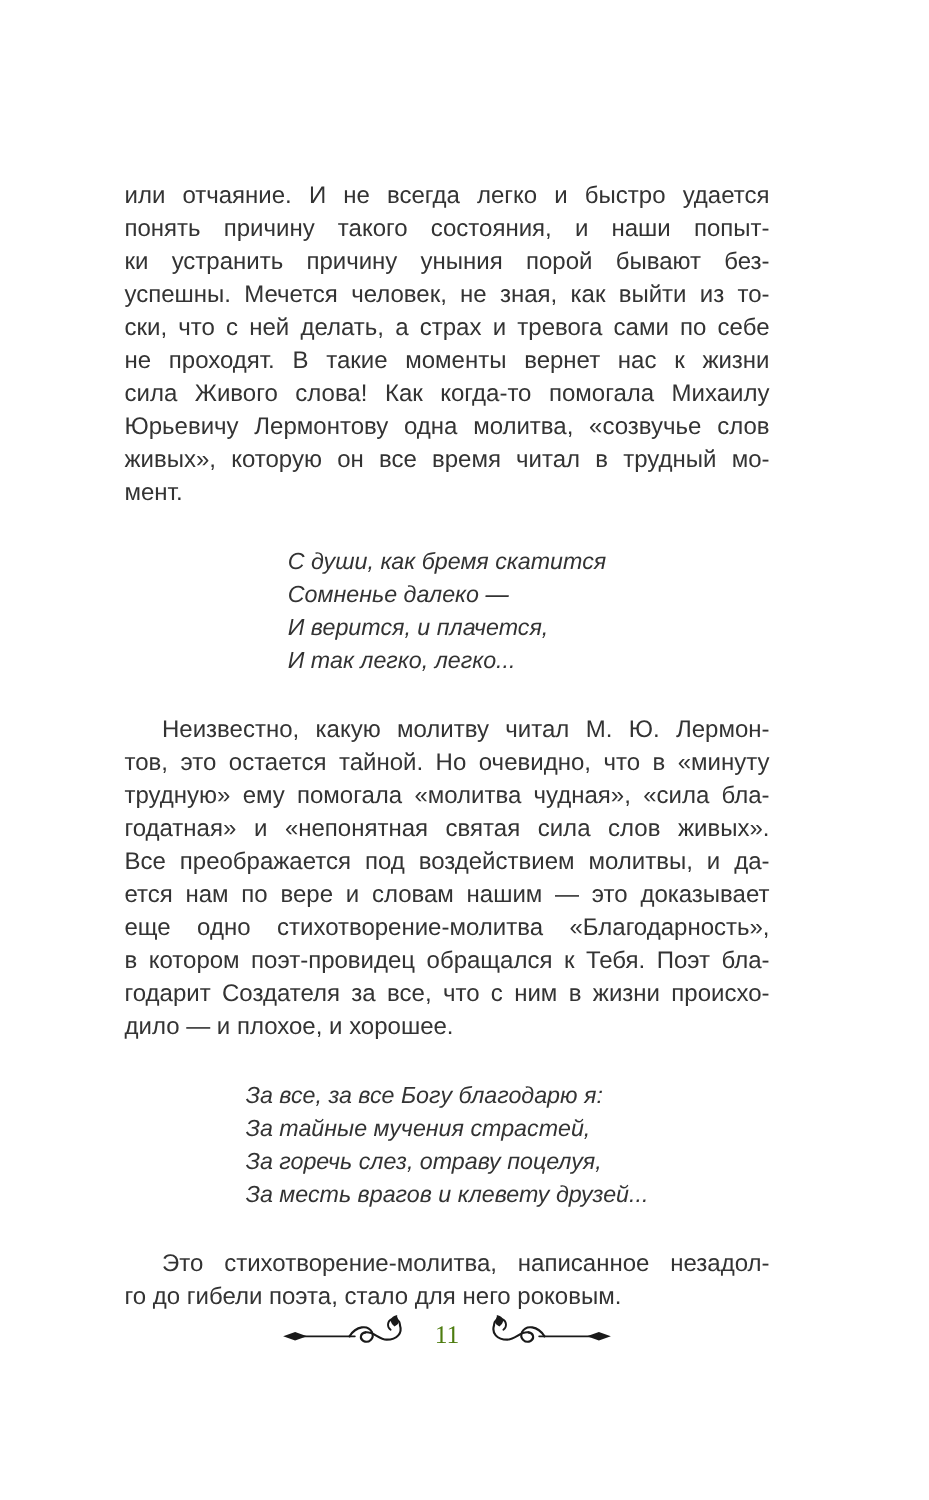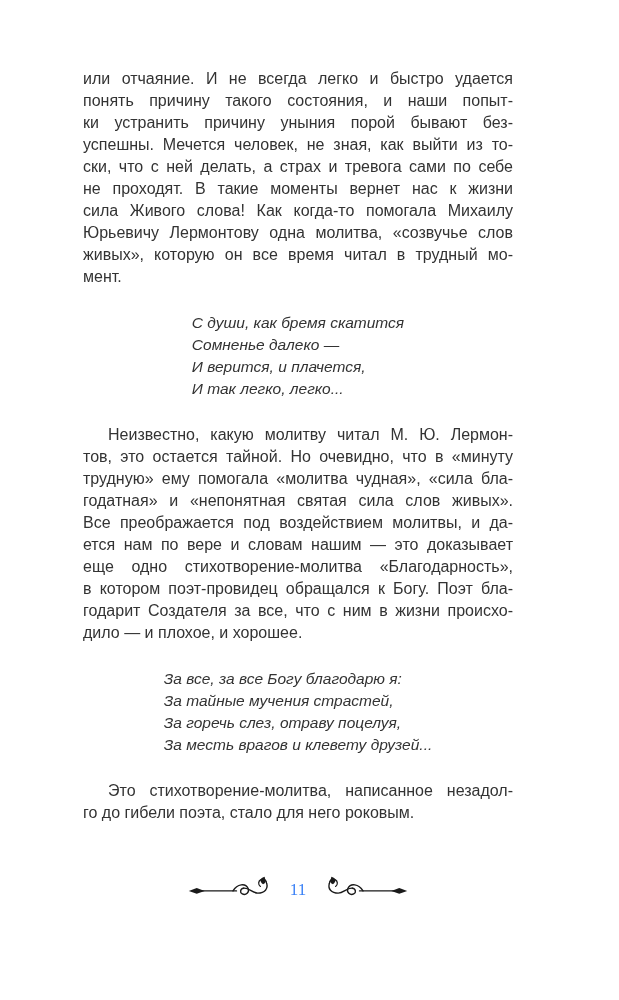--- a/index.html
+++ b/index.html
@@ -5,41 +5,41 @@
   html,body{margin:0;padding:0;background:#ffffff;}
   .page{
     position:relative;
     width:619px;height:1000px;
     background:#ffffff;
     color:#333333;
     font-family:"Liberation Sans",sans-serif;
     overflow:hidden;
   }
   .text-column{
-    position:absolute;left:83px;top:0;width:430px;padding-top:68px;
+    position:absolute;left:83px;top:0;width:430px;padding-top:120px;
   }
   .para{margin:0 0 24px 0;}
   .jline{
     font-size:16px;line-height:22px;
     text-align:justify;
     text-align-last:justify;
     -moz-text-align-last:justify;
   }
   .jline.final{text-align-last:left;-moz-text-align-last:left;}
   .jline.indent{text-indent:25px;}
   .poem-wrap{text-align:center;margin:24px 0;}
   .poem-inner{display:inline-block;text-align:left;font-style:italic;}
   .poem-line{font-size:15.5px;line-height:22px;font-style:italic;}
   .page-footer{
     position:absolute;left:83px;top:876px;width:430px;height:28px;
     display:flex;align-items:center;justify-content:center;gap:9px;
   }
   .page-number{
     font-family:"Liberation Serif",serif;
-    font-size:17px;color:#3b82f6;line-height:26px;
+    font-size:17px;color:#4d7c0f;line-height:26px;
     padding:0 2px;
   }
   svg.flourish{display:block;flex:0 0 auto;}
   svg.flourish.right{transform:scaleX(-1);}
 </style>
 </head>
 <body>
 
 <div class="page">
 
@@ -58,21 +58,21 @@
       </div>
       <div class="poem-wrap"><div class="poem-inner"><div class="poem-line">С души, как бремя скатится</div><div class="poem-line">Сомненье далеко —</div><div class="poem-line">И верится, и плачется,</div><div class="poem-line">И так легко, легко...</div></div></div>
       <div class="para">
         <div class="jline indent">Неизвестно, какую молитву читал М. Ю. Лермон-</div>
         <div class="jline">тов, это остается тайной. Но очевидно, что в «минуту</div>
         <div class="jline">трудную» ему помогала «молитва чудная», «сила бла-</div>
         <div class="jline">годатная» и «непонятная святая сила слов живых».</div>
         <div class="jline">Все преображается под воздействием молитвы, и да-</div>
         <div class="jline">ется нам по вере и словам нашим — это доказывает</div>
         <div class="jline">еще одно стихотворение-молитва «Благодарность»,</div>
-        <div class="jline">в котором поэт-провидец обращался к Богу. Поэт бла-</div>
+        <div class="jline">в котором поэт-провидец обращался к Тебя. Поэт бла-</div>
         <div class="jline">годарит Создателя за все, что с ним в жизни происхо-</div>
         <div class="jline final">дило — и плохое, и хорошее.</div>
       </div>
       <div class="poem-wrap"><div class="poem-inner"><div class="poem-line">За все, за все Богу благодарю я:</div><div class="poem-line">За тайные мучения страстей,</div><div class="poem-line">За горечь слез, отраву поцелуя,</div><div class="poem-line">За месть врагов и клевету друзей...</div></div></div>
       <div class="para">
         <div class="jline indent">Это стихотворение-молитва, написанное незадол-</div>
         <div class="jline final">го до гибели поэта, стало для него роковым.</div>
       </div>
     </main>
 

